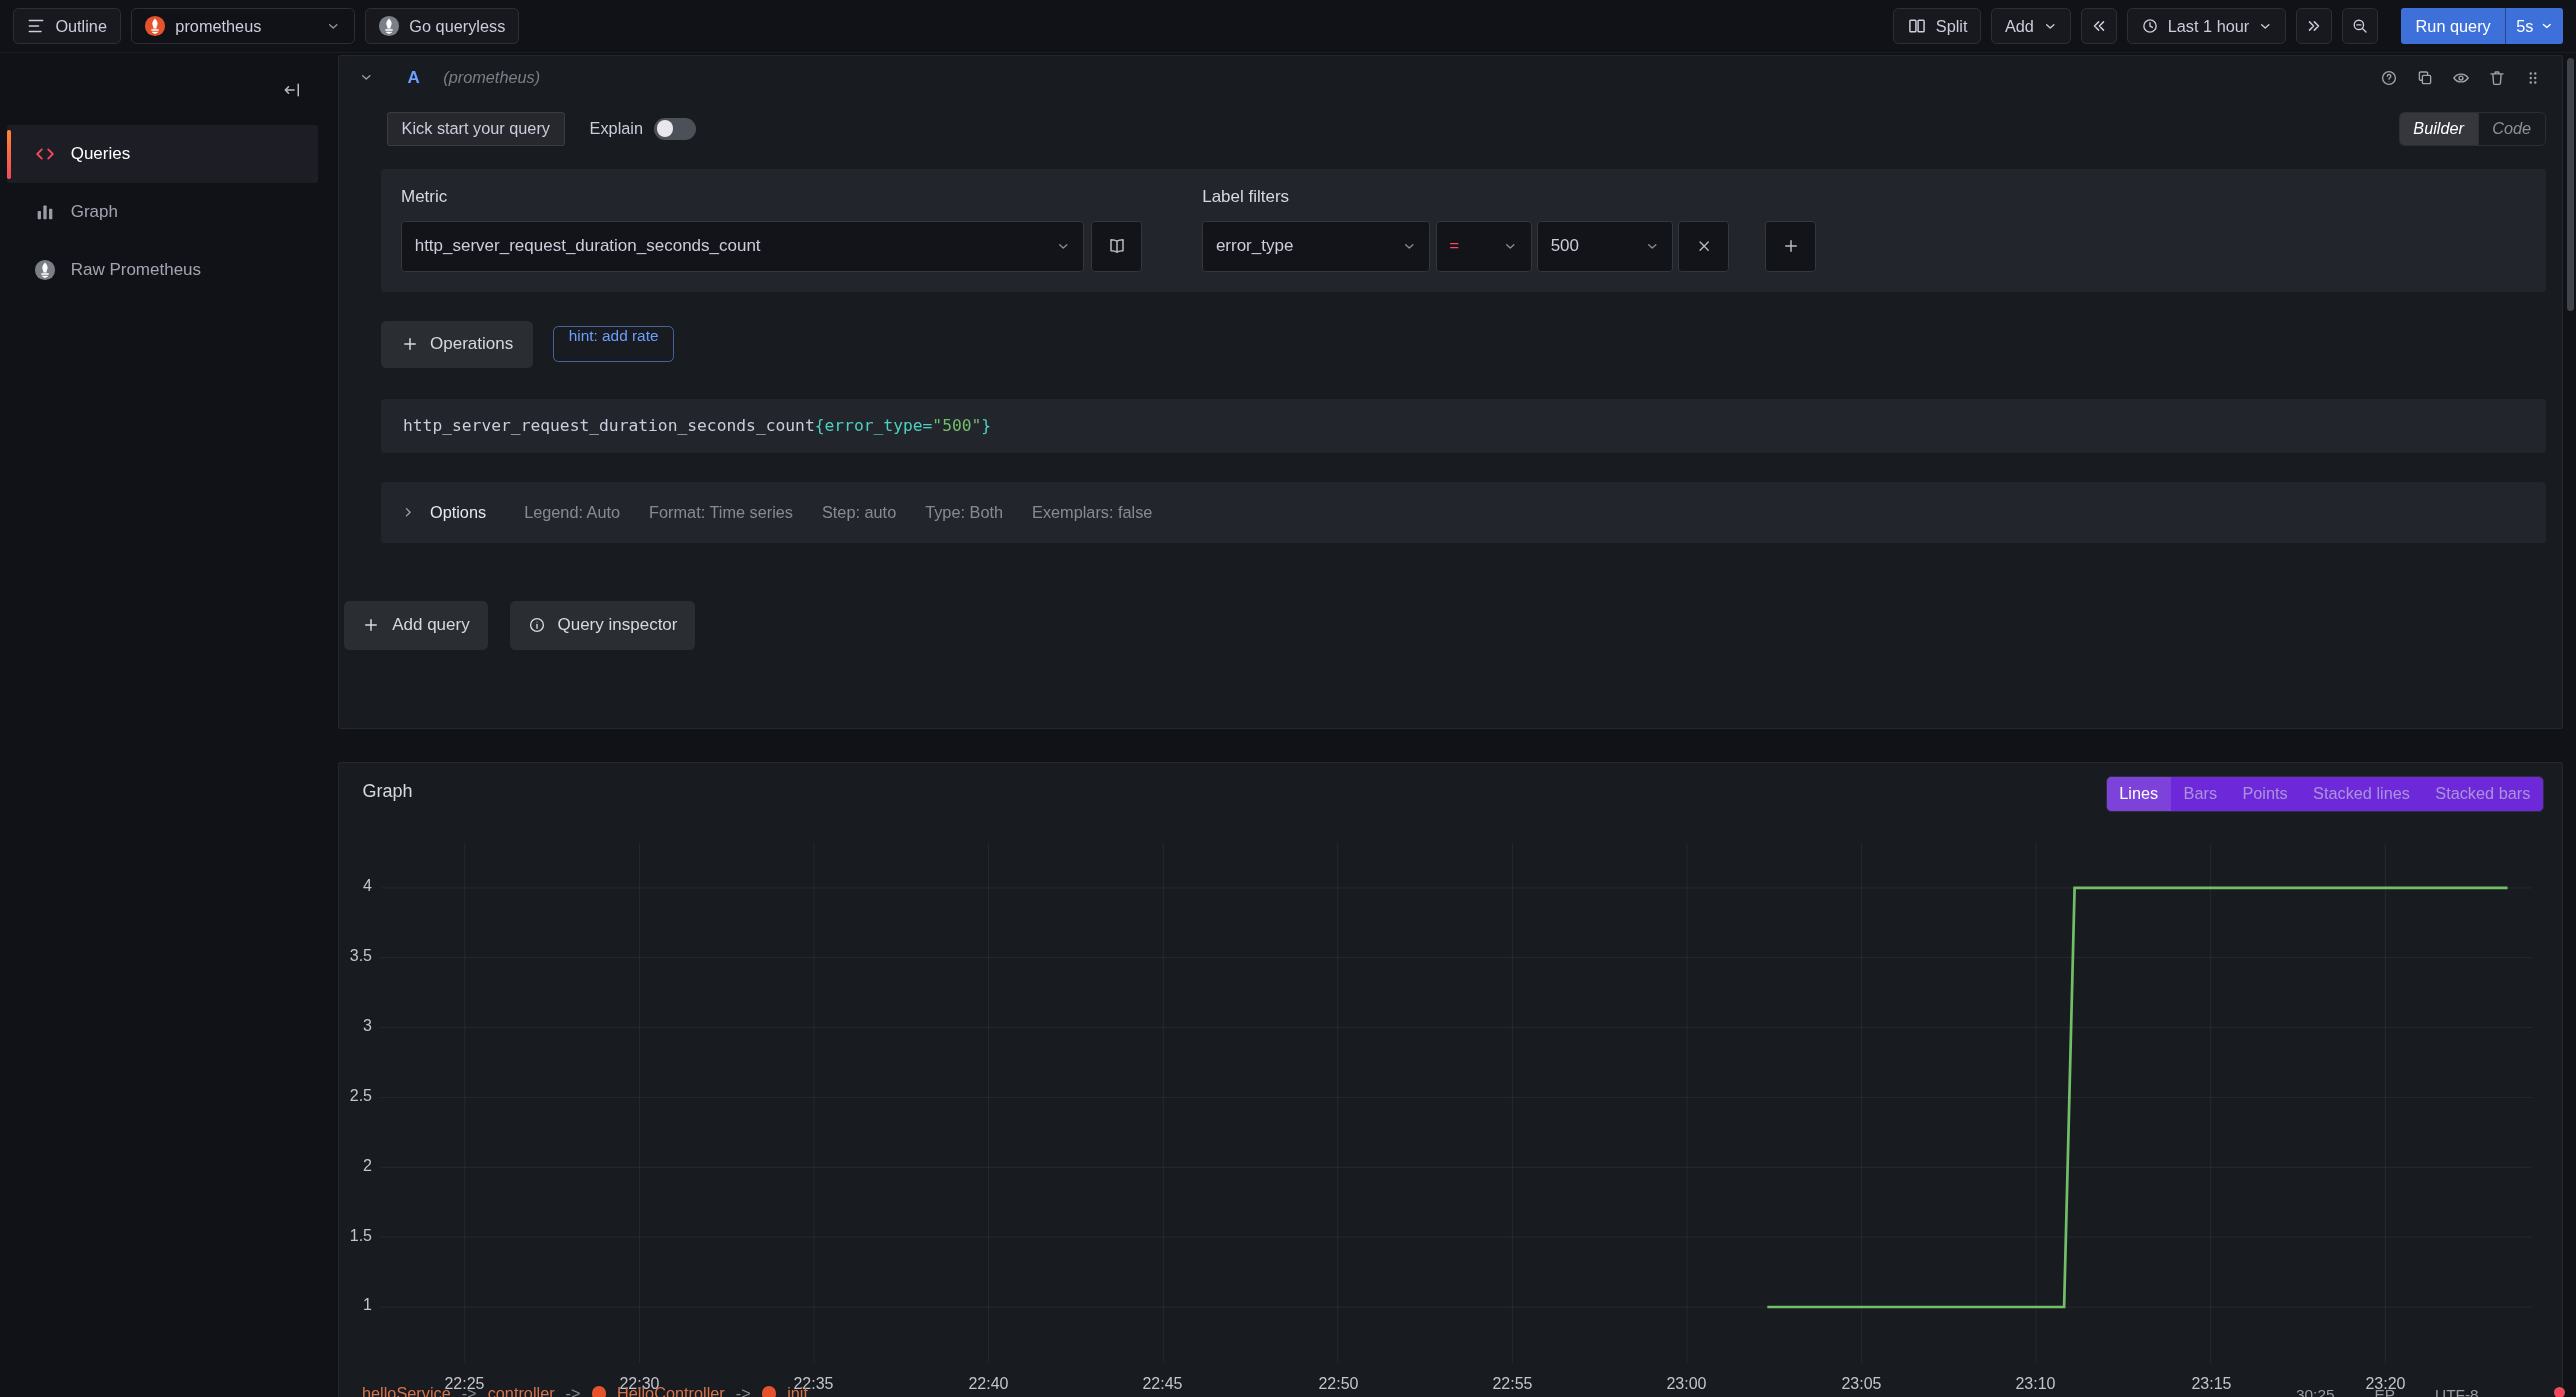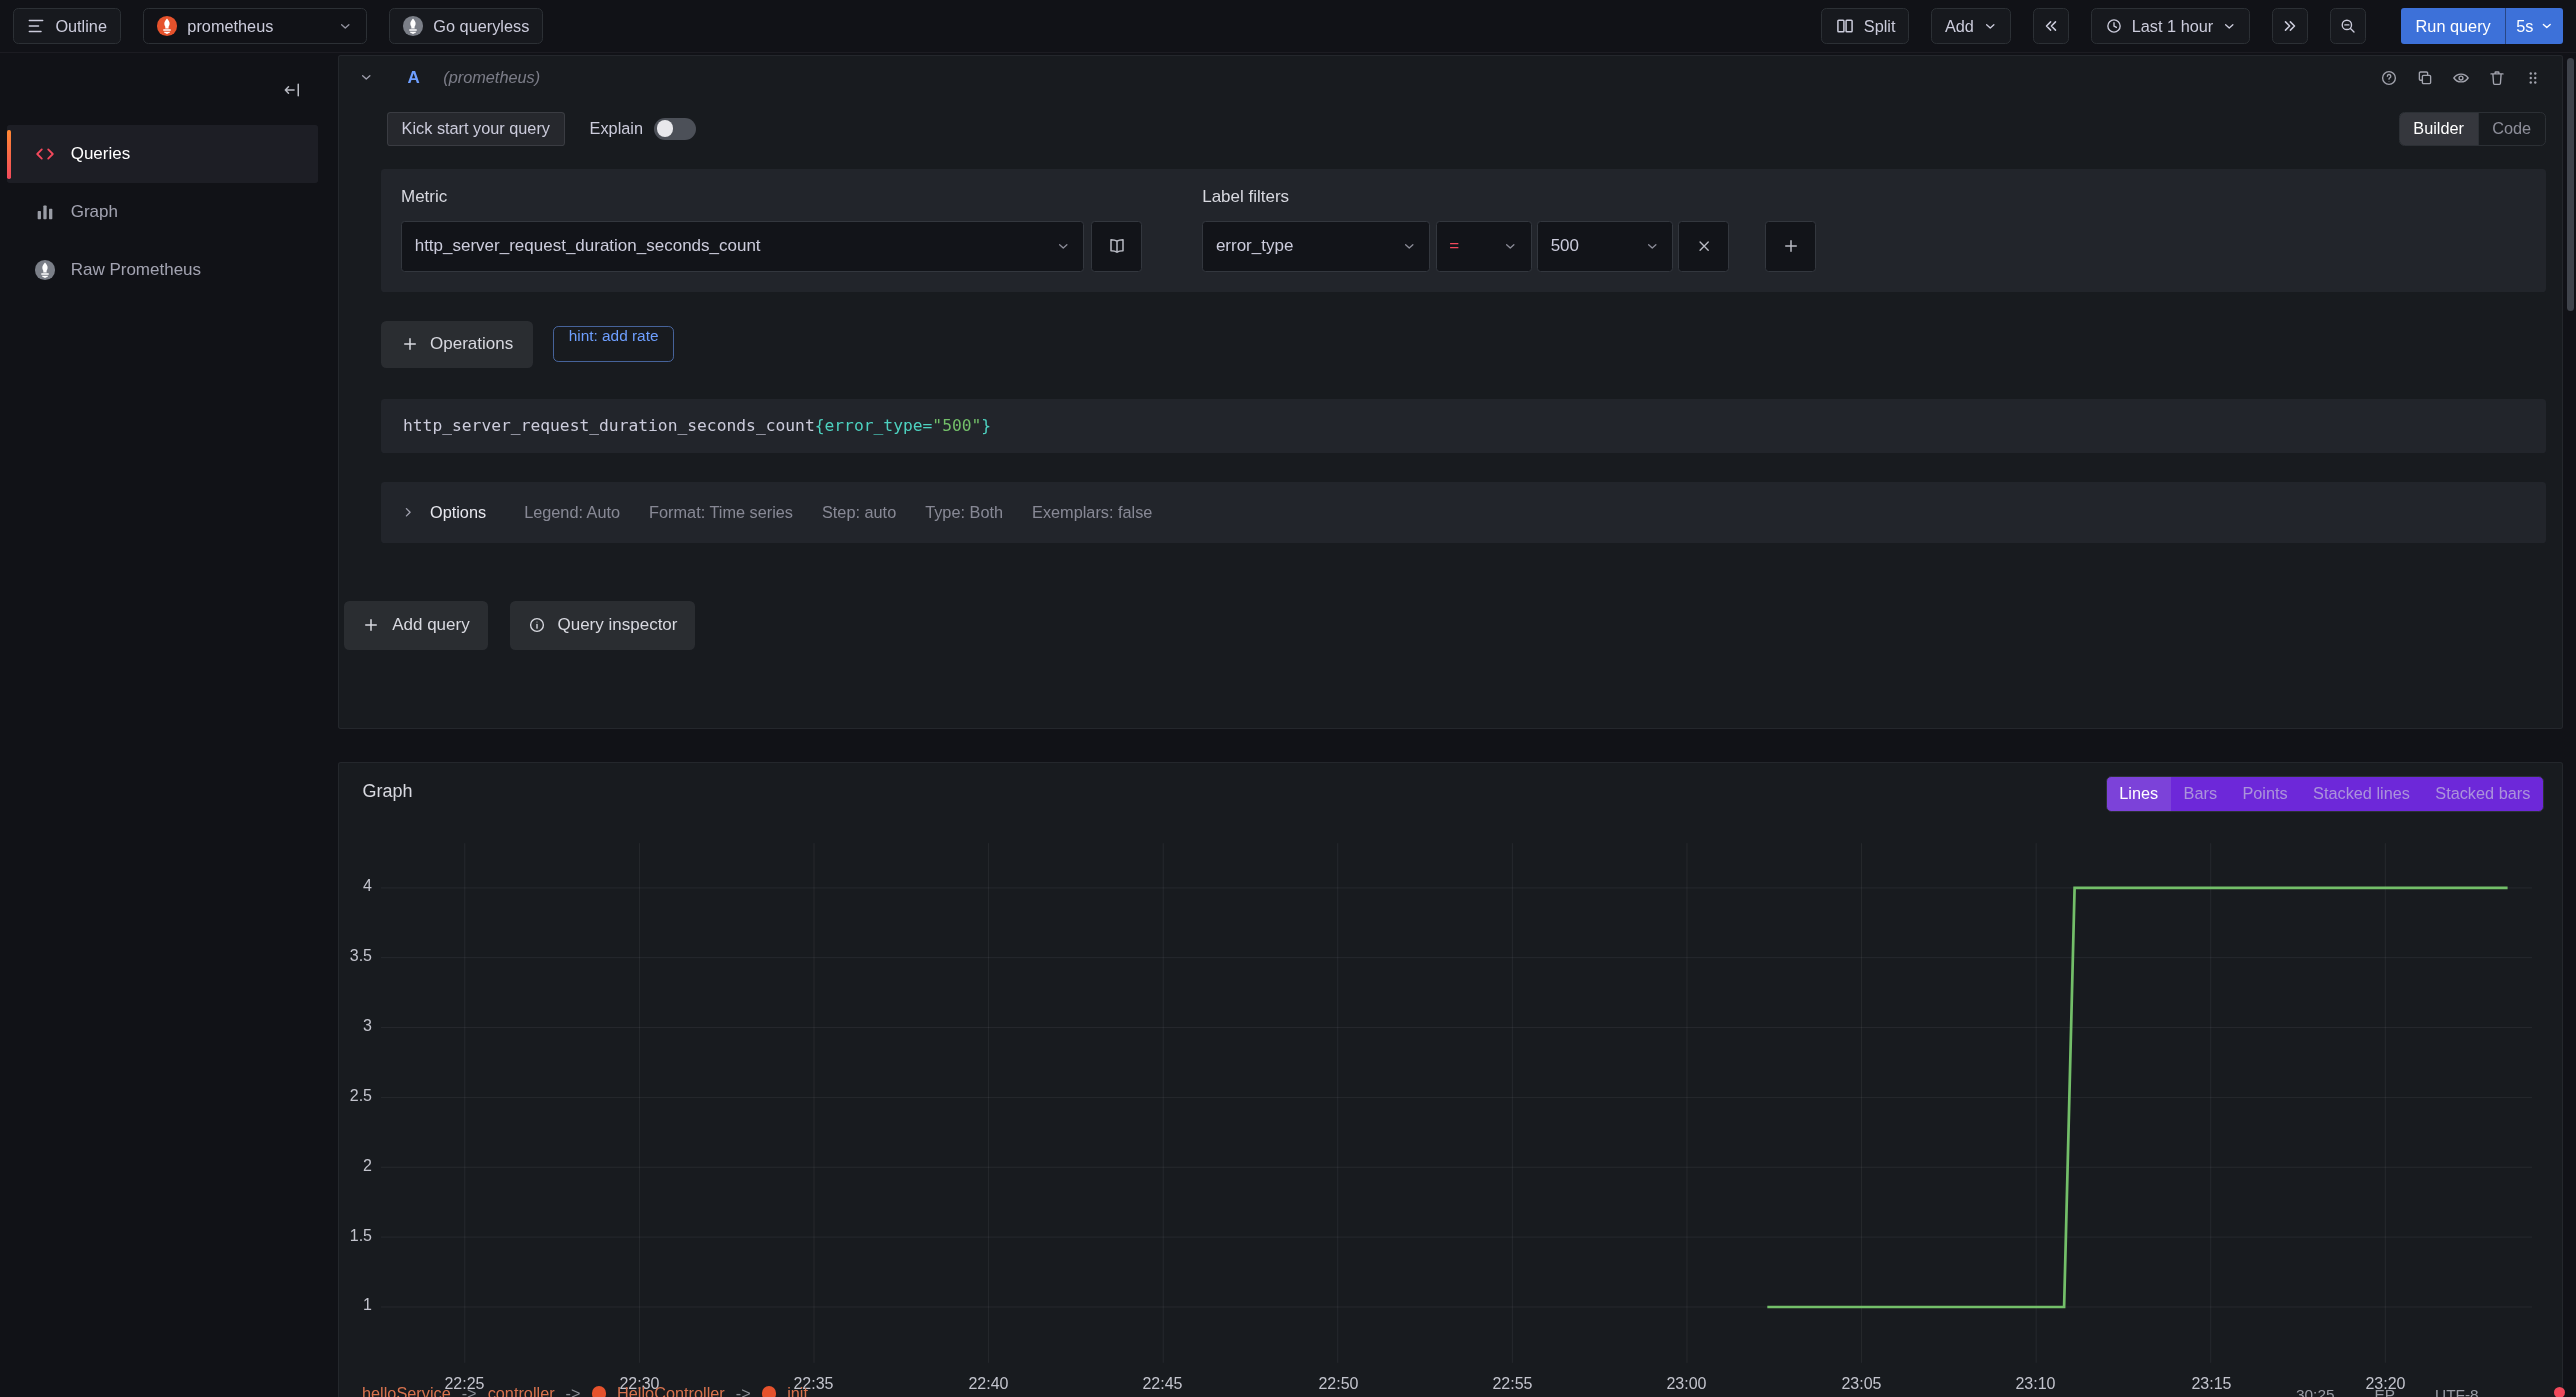--- a/index.html
+++ b/index.html
@@ -10,21 +10,21 @@
     color:#ccccdc;
     overflow:hidden;
     position:relative;
   }
   button{font:inherit;color:inherit;background:none;border:none;}
   .icon{display:inline-flex;flex:none;align-items:center;justify-content:center;}
   svg{display:block;}
 
   
   .topbar{position:absolute;left:0;top:0;width:2576px;height:53px;display:flex;align-items:center;
-    padding:0 12.7px;gap:22px;background:#111217;border-bottom:0.9px solid rgba(204,204,220,.06);}
+    padding:0 12.7px;gap:10px;background:#111217;border-bottom:0.9px solid rgba(204,204,220,.06);}
   .tb-btn{height:36px;display:inline-flex;align-items:center;gap:9px;padding:0 12.7px;
     background:#17191e;border:0.9px solid #2c3035;border-radius:5.4px;color:#ccccdc;
     font-size:16.3px;font-weight:500;cursor:pointer;white-space:nowrap;}
   .tb-sq{width:36px;padding:0;justify-content:center;}
   .ds-picker{width:224px;background:#111217;}
   .ds-picker .chev{margin-left:auto;color:rgba(204,204,220,.7);}
   .spacer{flex:1;}
   .run-query{display:flex;height:36px;border-radius:3px;overflow:hidden;margin-left:12.7px;cursor:pointer;}
   .rq-main{background:#3d71d9;color:#fff;display:flex;align-items:center;padding:0 14.5px;font-size:16.3px;font-weight:500;}
   .rq-interval{background:#3d71d9;color:#fff;display:flex;align-items:center;gap:6.3px;padding:16px 10px;
@@ -58,21 +58,21 @@
 
   
   .q-toolbar{display:flex;align-items:center;margin:12.7px 16.3px 0 42px;padding-left:6px;}
   .kick-btn{height:34px;display:inline-flex;align-items:center;padding:0 13.6px;
     background:rgba(204,204,220,.08);border:0.9px solid rgba(204,204,220,.12);border-radius:3.6px;
     font-size:16.3px;color:#ccccdc;cursor:pointer;}
   .explain-label{margin-left:25px;font-size:16.3px;}
   .toggle{margin-left:11px;width:42px;height:22px;border-radius:11px;background:#4c5058;position:relative;cursor:pointer;}
   .toggle .knob{position:absolute;left:2.7px;top:2.7px;width:16.3px;height:16.3px;border-radius:50%;background:#e8e8ec;}
   .seg-group{margin-left:auto;display:flex;height:34px;border:0.9px solid #2c3035;border-radius:5.4px;overflow:hidden;}
-  .seg{display:flex;align-items:center;padding:0 13.6px;font-size:16.3px;color:rgba(204,204,220,.65);cursor:pointer;}
+  .seg{display:flex;align-items:center;padding:0 13.6px;font-size:16.3px;color:rgba(204,204,220,.65);cursor:pointer;font-style:italic;}
   .seg.active{background:rgba(204,204,220,.16);color:#fff;}
   .seg + .seg{border-left:0.9px solid #2c3035;}
 
   
   .editor-box{background:#22252b;border-radius:3.6px;margin:23.5px 16.3px 0 42px;padding:18px 20px 20px;}
   .fields-row{display:flex;gap:60px;}
   .field-label{font-size:17px;font-weight:500;margin-bottom:13.6px;color:#d8d9e0;}
   .controls{display:flex;align-items:center;}
   .select{height:51px;display:flex;align-items:center;gap:11px;background:#121419;border:0.9px solid #33373e;
     border-radius:3.6px;padding:0 12.7px;font-size:17px;cursor:pointer;}

